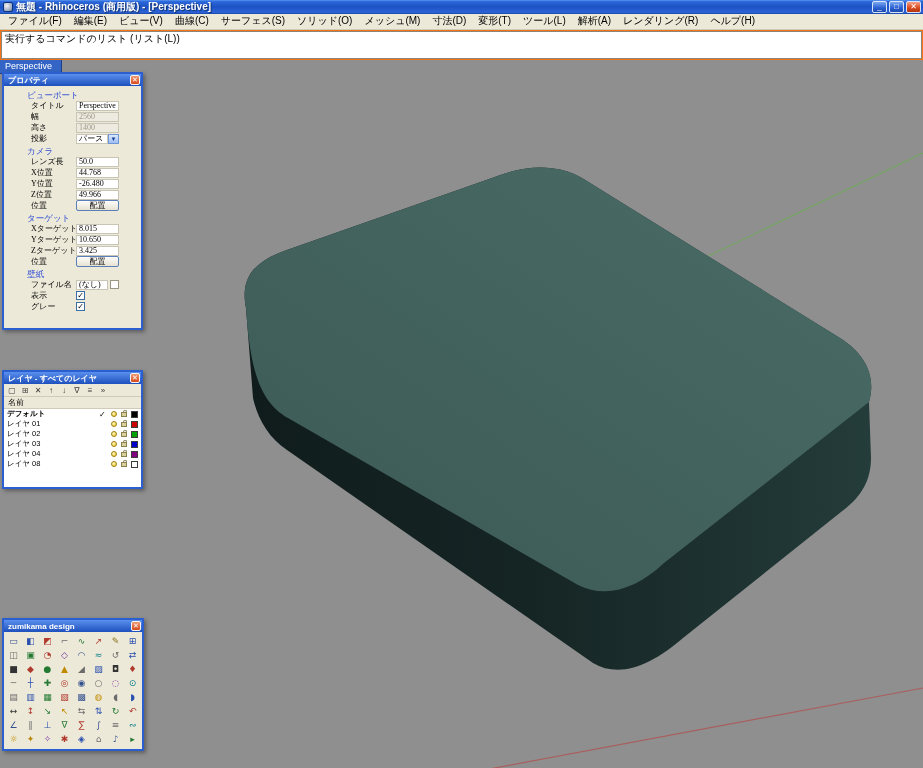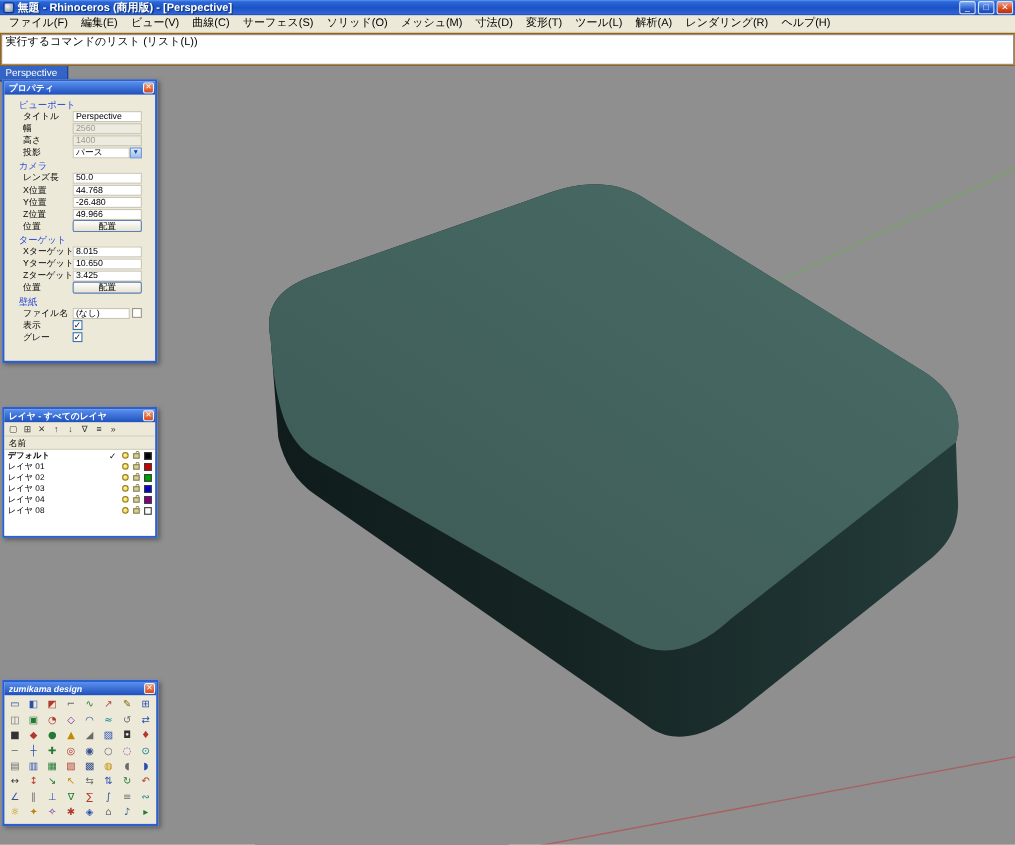--- a/index.html
+++ b/index.html
@@ -19,21 +19,21 @@
   .wbtn { width:15px; height:12px; border-radius:2px; border:1px solid #d8e4f8; color:#fff; font-size:8px;
     line-height:10px; text-align:center; background:linear-gradient(#7aa8f0,#2b5fd0 60%,#1c49ad); }
   .wbtn.close { background:linear-gradient(#f4a088,#d8491c 60%,#b23312); }
 
   
   .menubar { height:16px; flex:0 0 16px; background:#ece9d8; border-bottom:1px solid #cfcbb8;
     display:flex; align-items:center; padding-left:2px; }
   .mitem { font-size:10px; padding:1px 6px 2px 6px; white-space:nowrap; color:#000; }
 
   
-  .cmdarea { flex:0 0 30px; background:#a16207; padding:1px; }
+  .cmdarea { flex:0 0 30px; background:#f97316; padding:1px; }
   .cmdbox { background:#fff; border:1px solid #8a867a; height:28px; }
   .cmdline { height:13px; font-size:10px; line-height:13px; padding-left:3px; white-space:nowrap; color:#000; }
   .caret { display:inline-block; width:1px; height:9px; background:#000; margin-left:2px; vertical-align:-1px; }
 
   
   .viewport { position:relative; flex:1; background:#8f8f8f; overflow:hidden; }
   .vtab { position:absolute; left:0; top:0; z-index:6; background:#3465c6; color:#fff; font-size:9px;
     padding:1px 9px 2px 5px; border-right:1px solid #1c3f8c; border-bottom:1px solid #1c3f8c; }
   .scene { position:absolute; left:0; top:0; }
 
@@ -41,21 +41,21 @@
   .panel { position:absolute; z-index:10; background:#ece9d8; border:2px solid #2b5fd0;
     box-shadow:2px 2px 4px rgba(0,0,0,.35); display:flex; flex-direction:column; }
   .ptitle { height:12px; flex:0 0 12px; display:flex; align-items:center; padding:0 1px 0 4px;
     background:linear-gradient(180deg,#5a90ee,#1e50bc); color:#fff; font-size:8px; font-weight:bold; white-space:nowrap; }
   .ptitle .t { flex:1; overflow:hidden; }
   .pclose { flex:0 0 10px; width:10px; height:10px; border-radius:2px; border:1px solid #f4f4f4; color:#fff;
     font-size:7px; line-height:8px; text-align:center; background:linear-gradient(#ef9a73,#d8491c); }
 
   
   .props { left:2px; top:12px; width:141px; height:258px; }
-  .pbody { padding:2px 10px; overflow:hidden; }
+  .pbody { padding:2px 20px; overflow:hidden;font-family:Liberation Serif, serif; }
   .psec { color:#2c4bd6; font-size:8.5px; padding:2px 0 1px 3px; height:12px; }
   .prow { display:flex; align-items:center; height:11px; }
   .plab { flex:0 0 52px; font-size:8px; padding-left:7px; white-space:nowrap; overflow:hidden; }
   .pval { flex:1; display:flex; align-items:center; padding-right:2px; }
   .pfield { flex:1; background:#fff; border:1px solid #c9c5b4; font-size:8px; height:10px; line-height:8px;
     padding:0 2px; white-space:nowrap; overflow:hidden; }
   .pfield.dis { background:#edebdf; color:#9d998c; }
   .dbtn { flex:0 0 11px; width:11px; height:10px; background:linear-gradient(#dce8fc,#9dbef0);
     border:1px solid #7096d8; color:#16409c; font-size:6px; line-height:9px; text-align:center; }
   .pbtn { flex:1; text-align:center; font-size:8px; height:11px; line-height:10px; border-radius:2px;
@@ -78,21 +78,21 @@
   .lcheck { flex:0 0 9px; font-size:8px; line-height:9px; }
   .bulb { flex:0 0 6px; width:6px; height:6px; border-radius:50%; margin-left:3px;
     background:radial-gradient(circle at 35% 30%,#fff9c0,#f0c420); border:1px solid #9a7d10; }
   .lock { position:relative; flex:0 0 6px; width:6px; height:5px; margin-left:4px;
     background:#d8cf9a; border:1px solid #8a8050; }
   .lock::before { content:""; position:absolute; top:-3px; left:1px; width:2px; height:2px;
     border:1px solid #8a8050; border-bottom:none; border-radius:2px 2px 0 0; }
   .swatch { flex:0 0 7px; width:7px; height:7px; border:1px solid #3a3a3a; margin-left:4px; }
 
   
-  .toolbox { left:2px; top:558px; width:142px; height:133px;font-style:italic; }
+  .toolbox { left:2px; top:558px; width:142px; height:133px; }
   .tgrid { flex:1; display:grid; grid-template-columns:repeat(8,1fr); align-content:start; padding:2px 1px; }
   .ticon { height:14px; font-size:9px; line-height:14px; text-align:center;
     font-family:"DejaVu Sans",sans-serif; }
 </style>
 </head>
 <body>
 
 <div class="app">
 
   <div class="titlebar">

